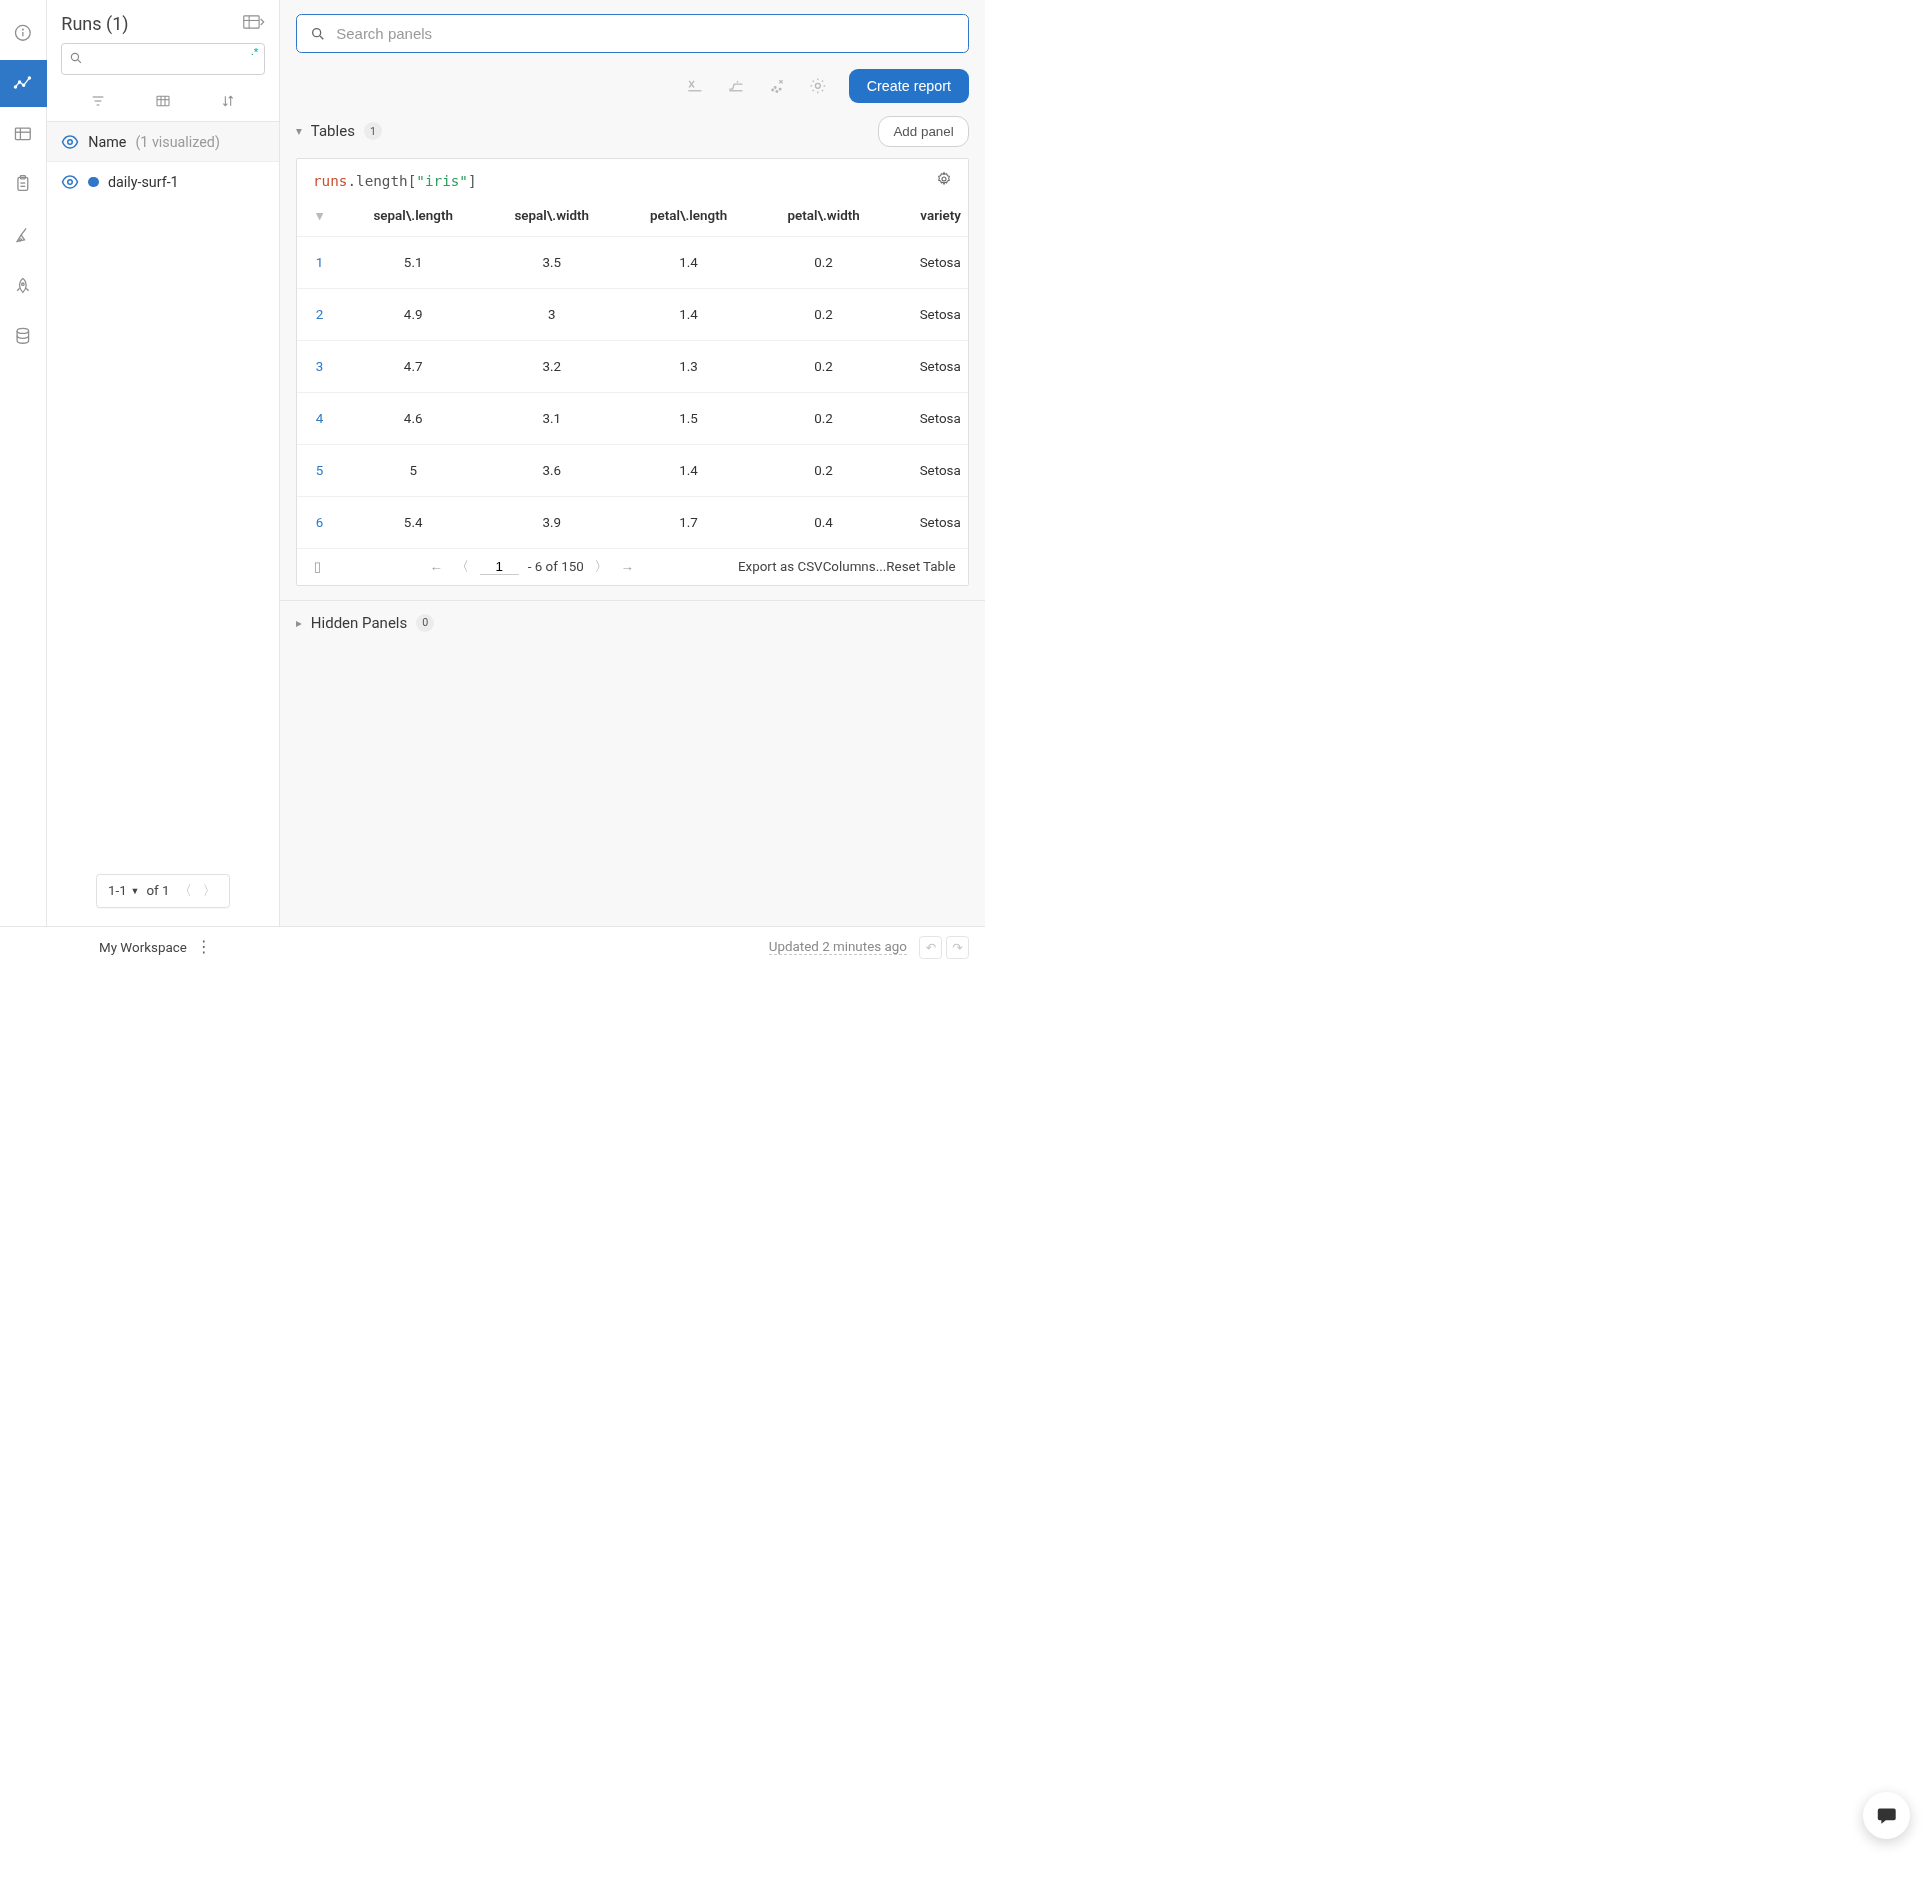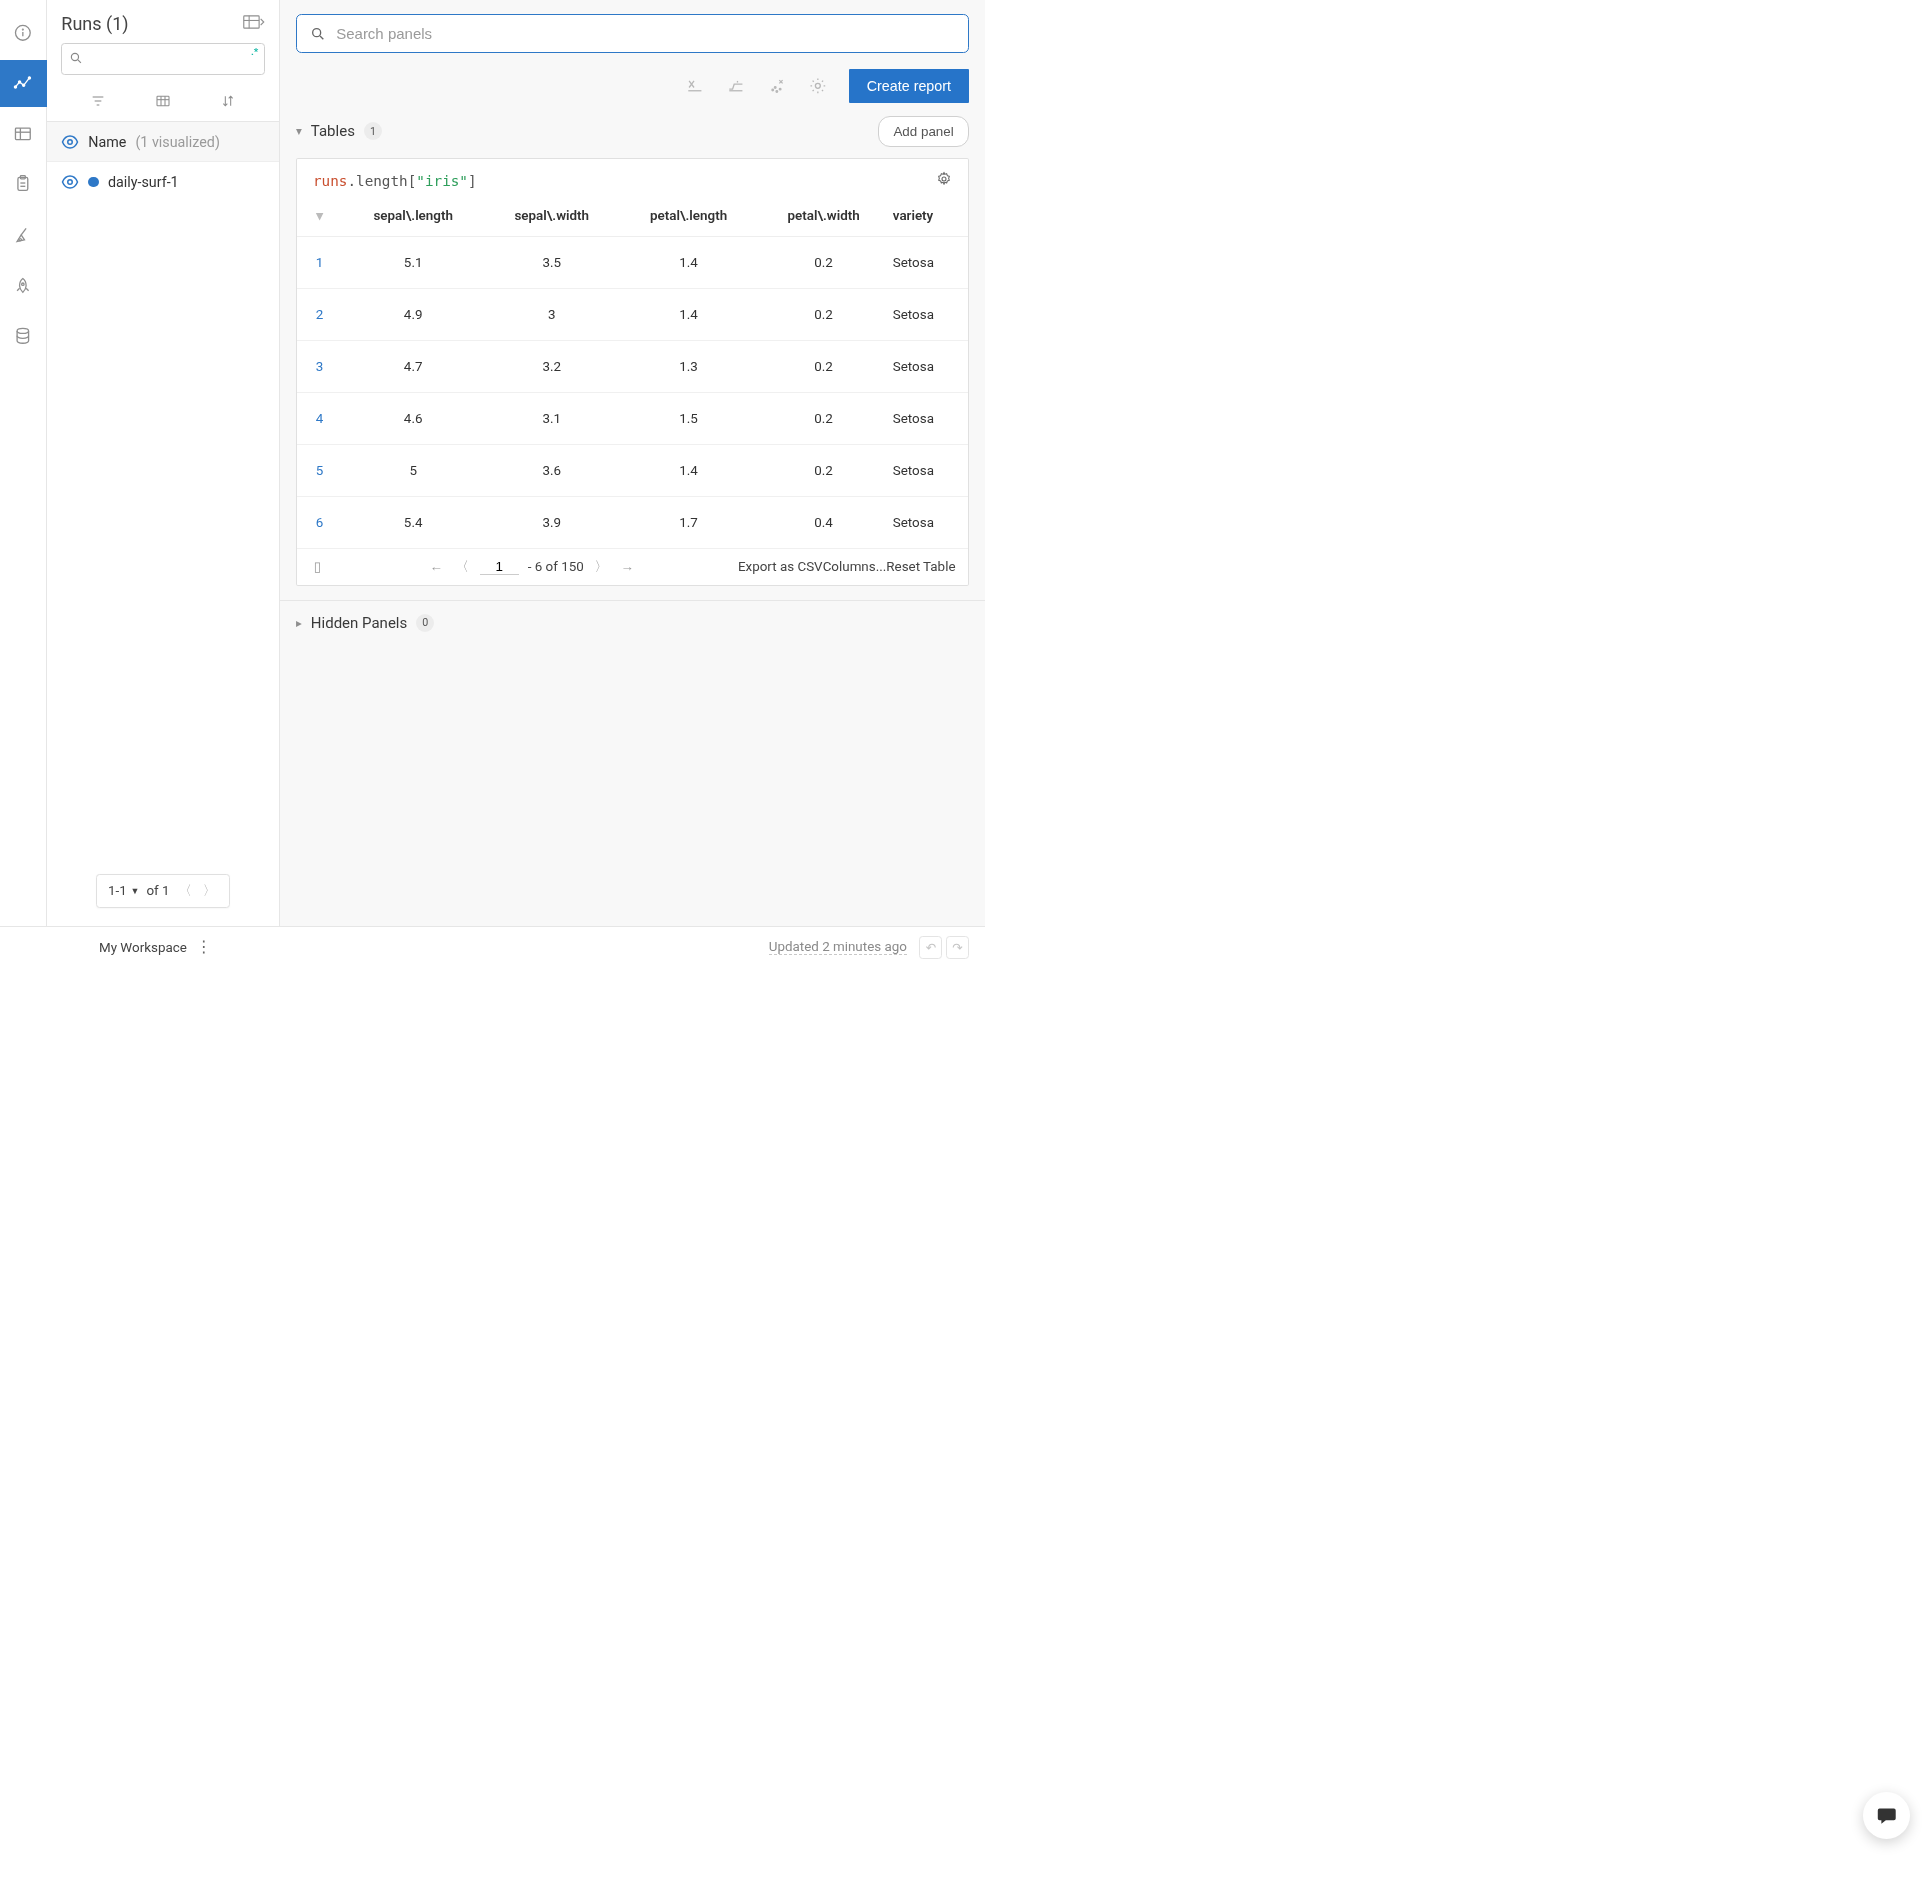--- a/index.html
+++ b/index.html
@@ -128,21 +128,21 @@
 .action-row {
   display: flex; justify-content: flex-end; align-items: center;
   gap: 19.7px; padding: 16px 0 12.5px 0;
 }
 .action-row .ghost-icon {
   width: 21.5px; height: 21.5px; color: #b8b8b8; cursor: pointer;
   display: flex; align-items: center; justify-content: center;
 }
 .action-row .ghost-icon svg { width: 19.7px; height: 19.7px; stroke: currentColor; fill: none; stroke-width: 1.6; }
 .btn-primary {
-  background: #2674c9; color: #fff; border: none; border-radius: 1px;
+  background: #2674c9; color: #fff; border: none; border-radius: 9px;
   padding: 9px 18px; font-size: 14.3px; cursor: pointer;
 }
 .btn-secondary {
   background: #fff; color: #555; border: 0.9px solid #d0d0d0; border-radius: 12px;
   padding: 7.2px 14.3px; font-size: 13.4px; cursor: pointer;
 }
 
 .section-header {
   display: flex; align-items: center; gap: 9px;
   padding: 0 0 10.7px 0;
@@ -184,21 +184,21 @@
   border-bottom: 0.9px solid #eee;
 }
 table.data th:first-child { width: 45px; }
 table.data th .funnel { color: #bbb; }
 table.data td {
   text-align: center; padding: 18px 7.2px;
   border-bottom: 0.9px solid #f0f0f0;
   color: #333;
 }
 table.data td.idx { color: #2e78c7; }
-table.data td.variety, table.data th.variety { text-align: left; padding-left: 3.6px; }
+table.data td.variety, table.data th.variety { text-align: right; padding-left: 3.6px; }
 
 .table-footer {
   display: flex; align-items: center;
   padding: 9px 12.5px;
   font-size: 13.4px; color: #444;
 }
 .table-footer .left-icon { color: #999; width: 16px; text-align:center; }
 .table-footer .center {
   flex: 1; display: flex; align-items: center; justify-content: center; gap: 9px;
 }

